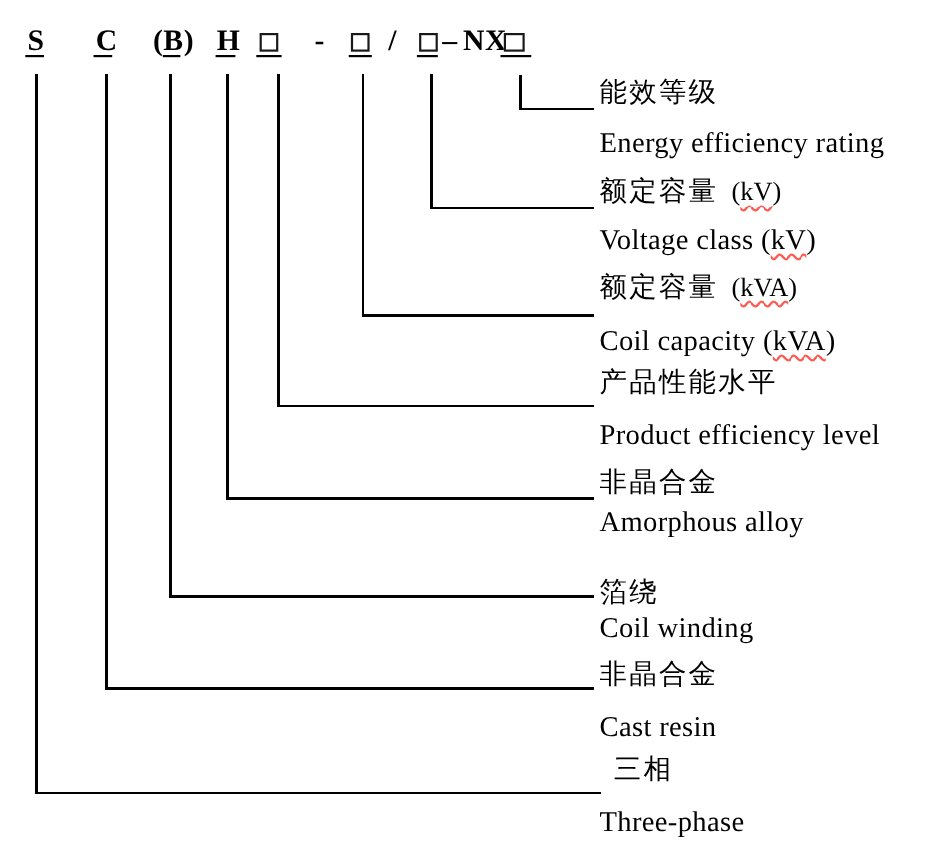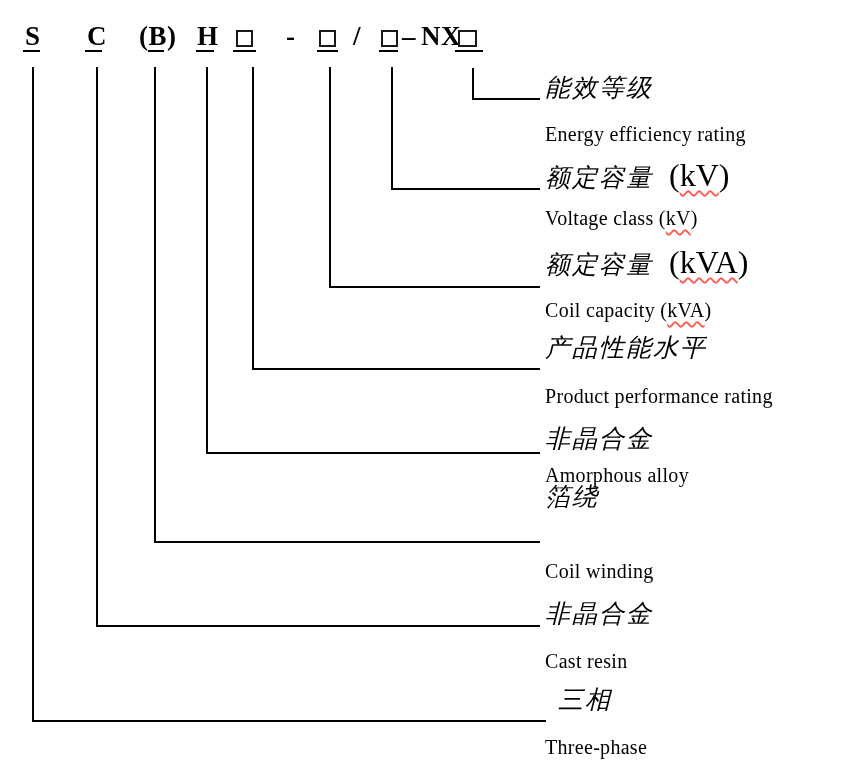--- a/index.html
+++ b/index.html
@@ -17,23 +17,23 @@
   }
   .pbox {
     position:absolute; top:30px; width:13px; height:13px;
     border:2px solid #191919; background:#fff;
   }
   .uline { position:absolute; top:50px; height:2px; background:#000; }
 
   
   .lbl { position:absolute; left:545px; line-height:30px; white-space:pre; }
   .lbl.zh { font-size:25px; }
-  .lbl.zh .cjk { letter-spacing:2px;font-style:italic; }
-  .lbl.en { font-size:20px; letter-spacing:0.3px; }
-  .unit { font-size:32px; letter-spacing:0; }
+  .lbl.zh .cjk { letter-spacing:2px; }
+  .lbl.en { font-size:26px; letter-spacing:0.3px; }
+  .unit { font-size:24px; letter-spacing:0; }
   .wavy {
     text-decoration-line:underline;
     text-decoration-style:wavy;
     text-decoration-color:#ff5a52;
     text-decoration-thickness:1.5px;
     text-underline-offset:4px;
   }
 </style>
 </head>
 <body>
@@ -82,26 +82,26 @@
     <div class="lbl zh" style="top:70px"><span class="cjk">能效等级</span><span class="unit"><span></span><span class="wavy"></span><span></span></span></div>
     <div class="lbl en" style="top:115px"><span>Energy efficiency rating</span><span class="unit"><span></span><span class="wavy"></span><span></span></span></div>
 
     <div class="lbl zh" style="top:160px"><span class="cjk">额定容量</span><span class="unit"><span>  (</span><span class="wavy">kV</span><span>)</span></span></div>
     <div class="lbl en" style="top:203px"><span>Voltage class</span><span> (</span><span class="wavy">kV</span><span>)</span></div>
 
     <div class="lbl zh" style="top:247px"><span class="cjk">额定容量</span><span class="unit"><span>  (</span><span class="wavy">kVA</span><span>)</span></span></div>
     <div class="lbl en" style="top:295px"><span>Coil capacity</span><span> (</span><span class="wavy">kVA</span><span>)</span></div>
 
     <div class="lbl zh" style="top:333px"><span class="cjk">产品性能水平</span></div>
-    <div class="lbl en" style="top:381px"><span>Product performance rating</span></div>
+    <div class="lbl en" style="top:381px"><span>Product efficiency level</span></div>
 
     <div class="lbl zh" style="top:424px"><span class="cjk">非晶合金</span></div>
     <div class="lbl en" style="top:460px"><span>Amorphous alloy</span></div>
 
-    <div class="lbl zh" style="top:482px"><span class="cjk">箔绕</span></div>
+    <div class="lbl zh" style="top:524px"><span class="cjk">箔绕</span></div>
     <div class="lbl en" style="top:556px"><span>Coil winding</span></div>
 
     <div class="lbl zh" style="top:599px"><span class="cjk">非晶合金</span></div>
     <div class="lbl en" style="top:646px"><span>Cast resin</span></div>
 
     <div class="lbl zh" style="top:685px;left:558px"><span class="cjk">三相</span></div>
     <div class="lbl en" style="top:732px"><span>Three-phase</span></div>
 
   </div>
 </div>

